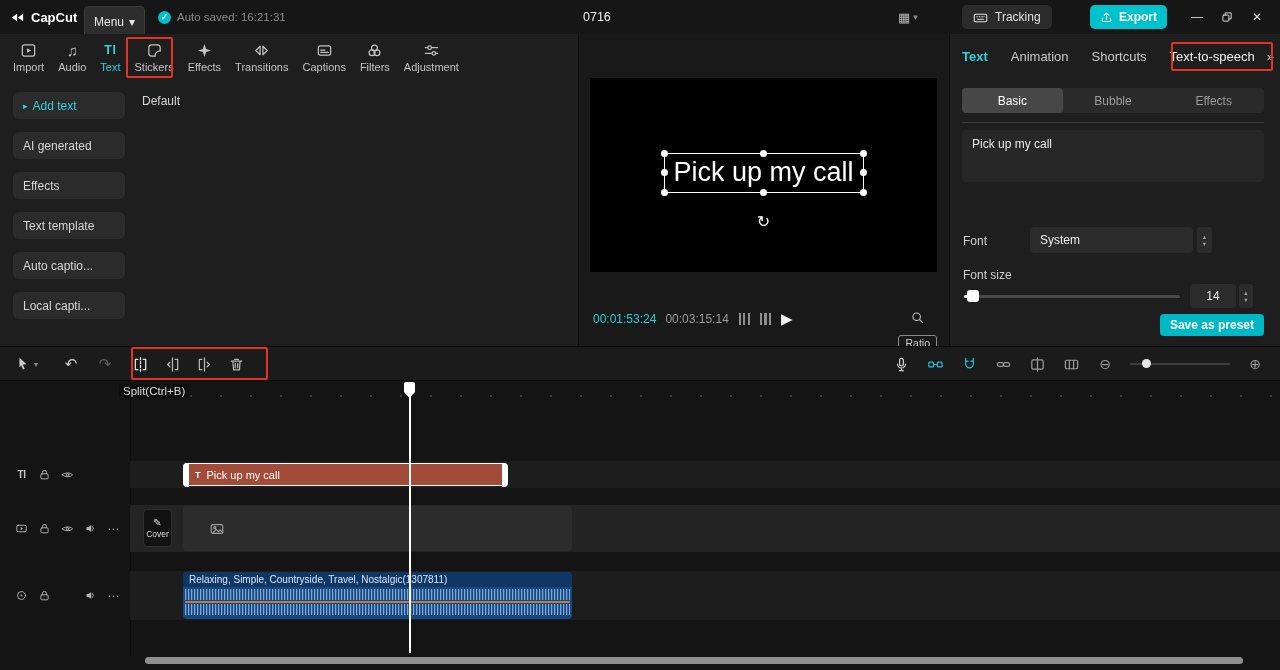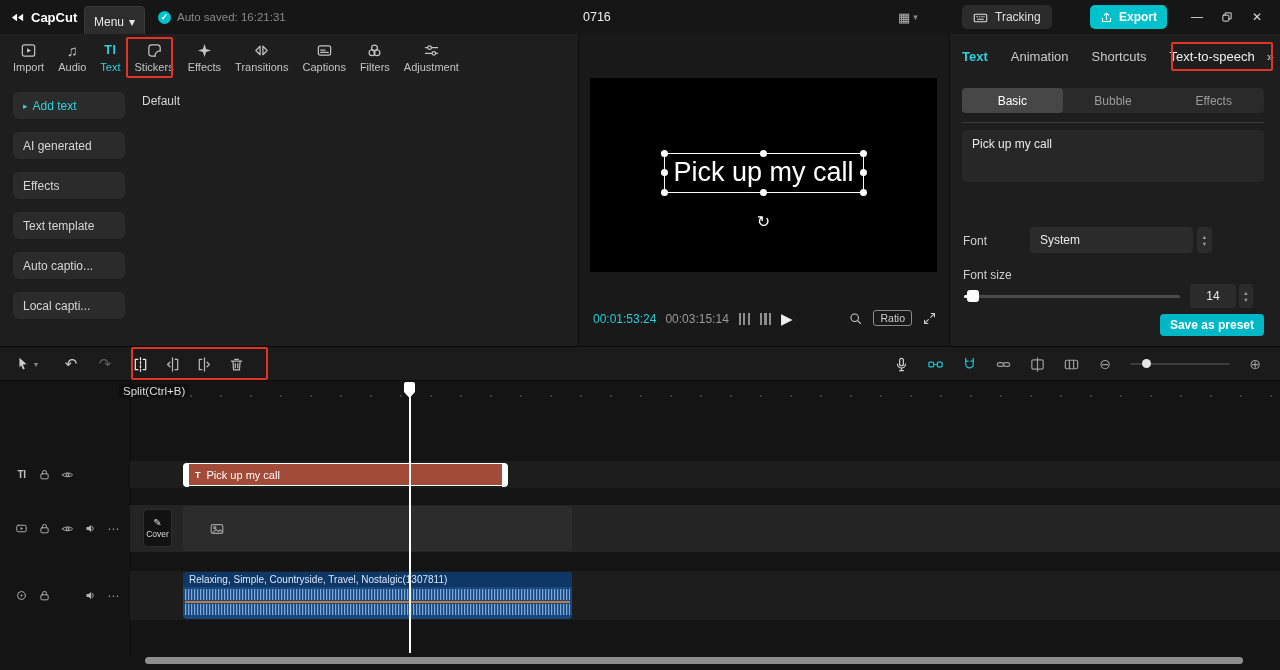--- a/index.html
+++ b/index.html
@@ -62,21 +62,21 @@
   .hd.ml{left:-4px;top:calc(50% - 3.5px)}.hd.mr{right:-4px;top:calc(50% - 3.5px)}
   .hd.bl{left:-4px;bottom:-4px}.hd.bm{left:calc(50% - 3.5px);bottom:-4px}.hd.br{right:-4px;bottom:-4px}
   .rot { position:absolute; left:50%; top:134px; transform:translateX(-50%); color:#fff; font-size:16px; cursor:pointer; }
   .pctrl { position:absolute; left:0; right:0; top:268px; height:36px; }
   .ptimes { position:absolute; left:14px; top:10px; display:flex; }
   .t-cur { color:#29ccd9; font-size:12px; }
   .t-dur { color:#9a9a9a; font-size:12px; margin-left:9px; }
   .pc-center { position:absolute; left:160px; top:8px; display:flex; align-items:center; gap:10px; }
   .bars { width:11px; height:12px; background:repeating-linear-gradient(90deg,#8e8e8e 0 2px,transparent 2px 4.5px); }
   .play { color:#f0f0f0; font-size:15px; }
-  .pc-right { position:absolute; right:12px; top:8px; display:flex; align-items:center; gap:10px; color:#c9c9c9; }
+  .pc-right { position:absolute; right:12px; top:8px; display:flex; align-items:center; gap:10px; color:#c9c9c9;flex-direction:column; }
   .ratio { border:1px solid #8a8a8a; border-radius:3px; padding:1px 6px; font-size:10.5px; color:#cfcfcf; }
 
   
   .ptabs { position:absolute; top:15px; left:12px; display:flex; gap:23px; font-size:13px; color:#c9c9c9; }
   .ptab { cursor:pointer; white-space:nowrap; }
   .ptab.active { color:#2fd0da; font-weight:bold; }
   .ptab.hl { color:#f0f0f0; }
   .overflow { position:absolute; top:15px; right:6px; color:#c9c9c9; font-size:13px; }
   .seg { position:absolute; top:54px; left:12px; width:302px; height:25px; background:#2a2a2a; border-radius:4px; display:flex; }
   .seg-item { flex:1; display:flex; align-items:center; justify-content:center; font-size:12px; color:#9c9c9c; border-radius:4px; cursor:pointer; }

